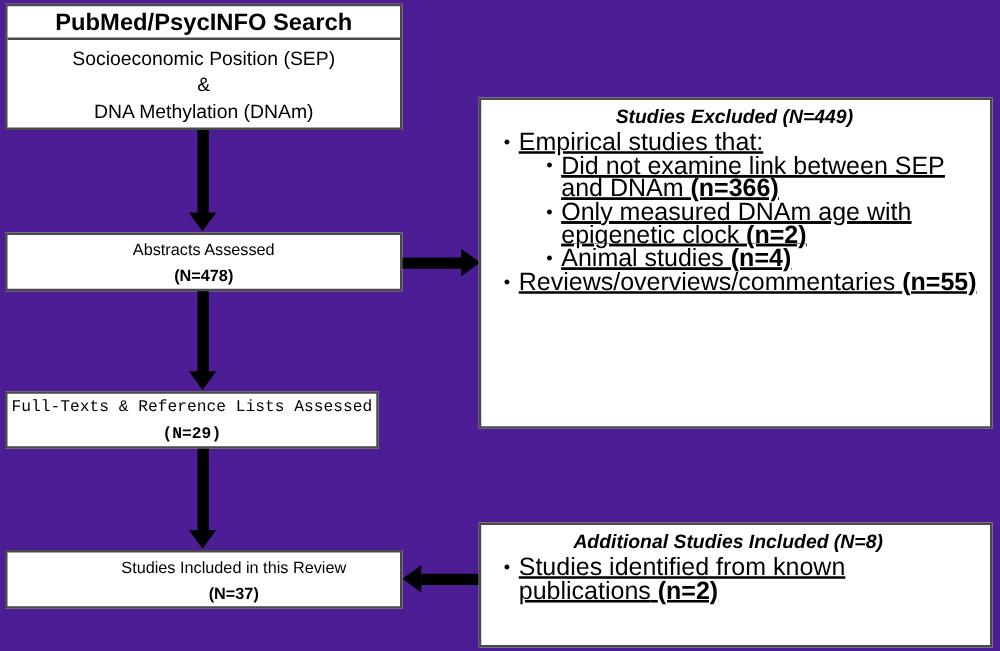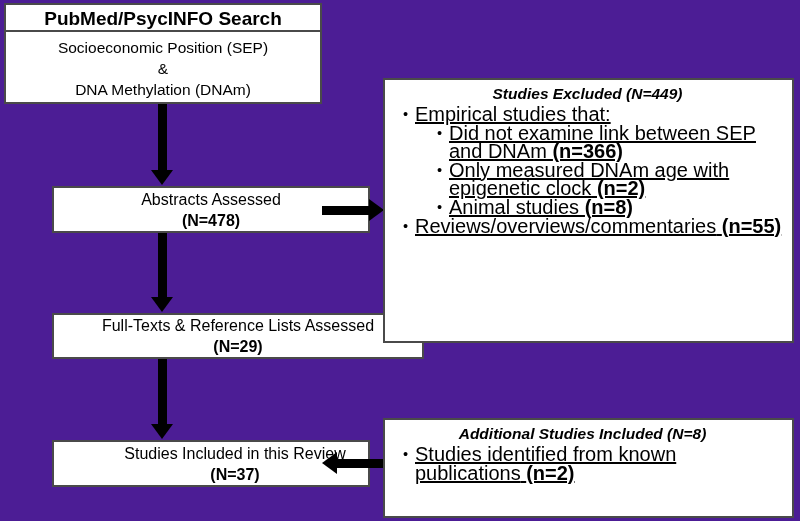--- a/index.html
+++ b/index.html
@@ -57,38 +57,38 @@
     font-size: 15.5px;
     line-height: 21px;
   }
   
   .stage-box {
     display: flex;
     flex-direction: column;
     align-items: center;
     justify-content: center;
     text-align: center;
-    font-size: 16px;
+    font-size: 13px;
     line-height: 21px;
-    margin-left: 48px;
   }
   .stage-box .count {
     font-weight: bold;
   }
   #abstracts-box {
     left: 4px;
     top: 186px;
     width: 318px;
     height: 47px;
   }
   #fulltexts-box {
     left: 4px;
     top: 313px;
-    width: 372px;
+    width: 299px;
     height: 46px;
+    font-family: Liberation Mono, monospace;
   }
   #included-box {
     left: 4px;
     top: 440px;
     width: 318px;
     height: 47px;
     padding-left: 48px;
   }
   
   #excluded-box {
@@ -243,21 +243,21 @@
           <li>
             <span>Did not examine link between SEP and DNAm</span>
             <b>(n=366)</b>
           </li>
           <li>
             <span>Only measured DNAm age with epigenetic clock</span>
             <b>(n=2)</b>
           </li>
           <li>
             <span>Animal studies</span>
-            <b>(n=8)</b>
+            <b>(n=4)</b>
           </li>
         </ul>
       </li>
       <li>
         <span>Reviews/overviews/commentaries</span>
         <b>(n=55)</b>
       </li>
     </ul>
   </div>
 

